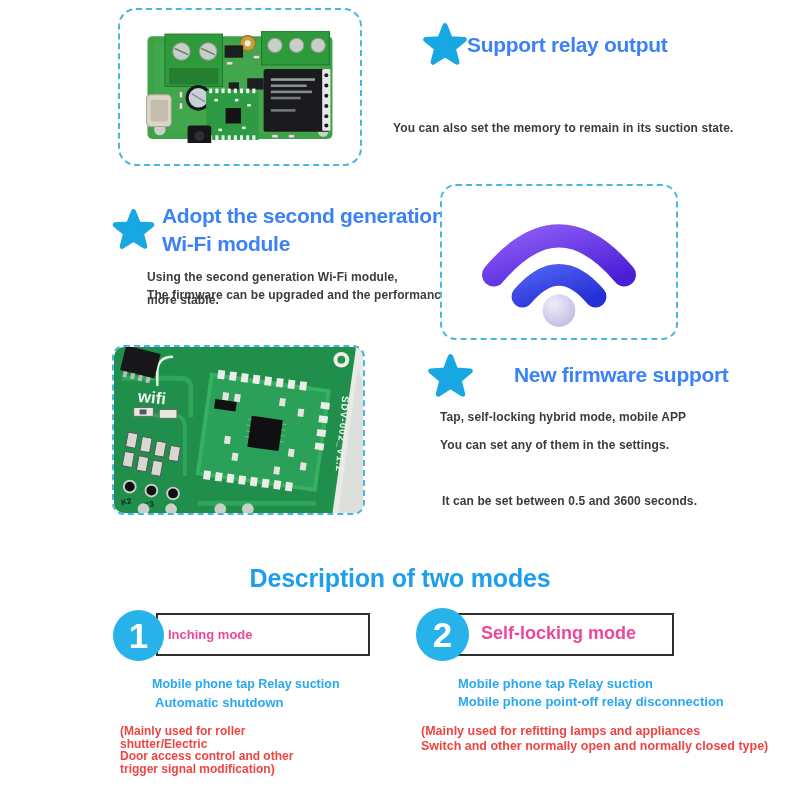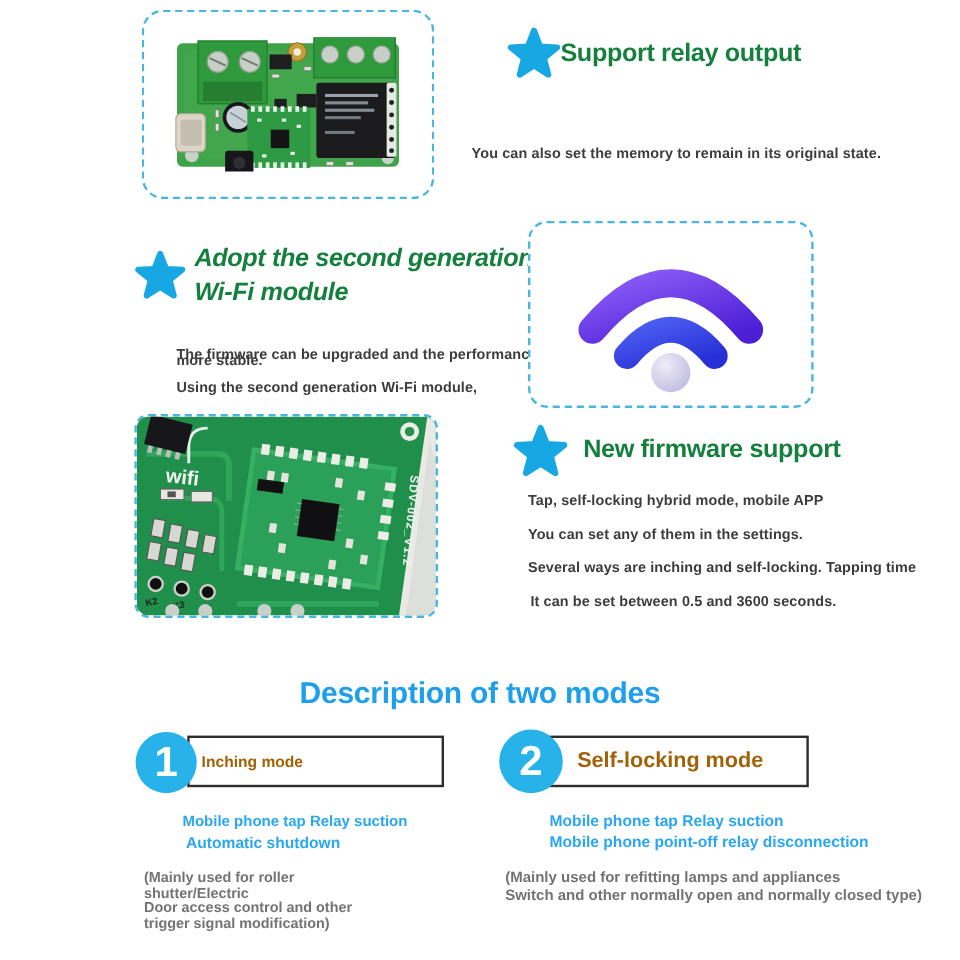--- a/index.html
+++ b/index.html
@@ -4,32 +4,32 @@
 <style>
   html,body{margin:0;padding:0;background:#ffffff;}
   .canvas{
     position:relative;width:800px;height:800px;background:#ffffff;overflow:hidden;
     font-family:"Liberation Sans", sans-serif;font-weight:700;color:#3c3c3c;
   }
   .photo-box{
     position:absolute;border:2px dashed #49b6e0;background:#ffffff;
     display:flex;align-items:center;justify-content:center;box-sizing:border-box;
   }
-  .h-cyan{position:absolute;color:#15803d;font-weight:700;letter-spacing:-0.3px;line-height:27px;}
+  .h-cyan{position:absolute;color:#3b82f6;font-weight:700;letter-spacing:-0.3px;line-height:27px;}
   .body-line{position:absolute;color:#3c3c3c;font-size:12px;font-weight:700;letter-spacing:0.1px;}
   .desc-title{position:absolute;left:0;right:0;text-align:center;color:#1e9fed;font-size:25px;font-weight:700;letter-spacing:-0.2px;}
   .mode-circle{
     position:absolute;width:51px;height:51px;border-radius:50%;background:#27b2e9;
     color:#ffffff;display:flex;align-items:center;justify-content:center;
     font-size:35px;font-weight:700;z-index:3;
   }
   .mode-rect{position:absolute;border:2px solid #2e2e2e;background:#ffffff;box-sizing:border-box;z-index:2;}
-  .mode-label{position:absolute;color:#a16207;font-weight:700;z-index:4;}
+  .mode-label{position:absolute;color:#ec4899;font-weight:700;z-index:4;}
   .cyan-point{position:absolute;color:#2aa7ef;font-weight:700;padding-left:32px;}
-  .note{position:absolute;color:#737373;font-weight:700;}
+  .note{position:absolute;color:#ef4444;font-weight:700;}
   .star-wrap{position:absolute;}
 </style>
 </head>
 <body>
 
 <div class="canvas">
 
   <div class="photo-box" style="left:118px;top:8px;width:244px;height:158px;border-radius:18px;">
     <svg width="188" height="112" viewBox="0 0 364 218">
       <rect x="2" y="10" width="360" height="200" rx="9" fill="#3ea348"></rect>
@@ -118,32 +118,32 @@
       </g>
     </svg>
   </div>
 
   <div class="star-wrap" style="left:421px;top:21px;">
     <svg width="48" height="46" viewBox="0 0 100 100">
       <polygon points="50,10 61.2,38.6 91.8,40.4 68.1,59.9 75.9,89.6 50,73 24.1,89.6 31.9,59.9 8.2,40.4 38.8,38.6" fill="#17a7e3" stroke="#17a7e3" stroke-width="11" stroke-linejoin="round"></polygon>
     </svg>
   </div>
   <div class="h-cyan" style="left:467px;top:31px;font-size:21px;">Support relay output</div>
-  <div class="body-line" style="left:393px;top:121px;">You can also set the memory to remain in its original state.</div>
+  <div class="body-line" style="left:393px;top:121px;">You can also set the memory to remain in its suction state.</div>
 
   <div class="star-wrap" style="left:111px;top:207px;">
     <svg width="45" height="44" viewBox="0 0 100 100">
       <polygon points="50,10 61.2,38.6 91.8,40.4 68.1,59.9 75.9,89.6 50,73 24.1,89.6 31.9,59.9 8.2,40.4 38.8,38.6" fill="#17a7e3" stroke="#17a7e3" stroke-width="11" stroke-linejoin="round"></polygon>
     </svg>
   </div>
-  <div class="h-cyan" style="left:162px;top:202px;font-size:21px;line-height:28px;font-style:italic;">
+  <div class="h-cyan" style="left:162px;top:202px;font-size:21px;line-height:28px;">
     <div>Adopt the second generation</div>
     <div>Wi-Fi module</div>
   </div>
-  <div class="body-line" style="left:147px;top:270px;margin-top:46px;">Using the second generation Wi-Fi module,</div>
+  <div class="body-line" style="left:147px;top:270px;">Using the second generation Wi-Fi module,</div>
   <div class="body-line" style="left:147px;top:288px;">The firmware can be upgraded and the performance is</div>
   <div class="body-line" style="left:147px;top:293px;">more stable.</div>
 
   <div class="photo-box" style="left:440px;top:184px;width:238px;height:156px;border-radius:16px;">
     <svg width="176" height="136" viewBox="0 0 220 175">
       <defs>
         <linearGradient id="gpurple" x1="0" y1="0" x2="1" y2="1">
           <stop offset="0" stop-color="#8b5cf6"></stop>
             <stop offset="1" stop-color="#4c1ed6"></stop>
         </linearGradient>
@@ -267,24 +267,23 @@
 
       <text transform="translate(232 50) rotate(95)" font-size="10" font-weight="bold" fill="#eff4ef" letter-spacing="1" font-family="Liberation Sans, sans-serif">SDV-002_V1.2</text>
     </svg>
   </div>
 
   <div class="star-wrap" style="left:426px;top:352px;">
     <svg width="49" height="47" viewBox="0 0 100 100">
       <polygon points="50,10 61.2,38.6 91.8,40.4 68.1,59.9 75.9,89.6 50,73 24.1,89.6 31.9,59.9 8.2,40.4 38.8,38.6" fill="#17a7e3" stroke="#17a7e3" stroke-width="11" stroke-linejoin="round"></polygon>
     </svg>
   </div>
-  <div class="h-cyan" style="left:486px;top:361px;font-size:21px;">New firmware support</div>
+  <div class="h-cyan" style="left:514px;top:361px;font-size:21px;">New firmware support</div>
   <div class="body-line" style="left:440px;top:438px;">You can set any of them in the settings.</div>
   <div class="body-line" style="left:440px;top:410px;">Tap, self-locking hybrid mode, mobile APP</div>
-  <div class="body-line" style="left:440px;top:466px;">Several ways are inching and self-locking. Tapping time</div>
   <div class="body-line" style="left:442px;top:494px;">It can be set between 0.5 and 3600 seconds.</div>
 
   <div class="desc-title" style="top:564px;">Description of two modes</div>
 
   <div class="mode-rect" style="left:156px;top:613px;width:214px;height:43px;"></div>
   <div class="mode-circle" style="left:113px;top:610px;">1</div>
   <div class="mode-label" style="left:168px;top:627px;font-size:13px;">Inching mode</div>
   <div class="cyan-point" style="left:120px;top:677px;font-size:12.5px;">Mobile phone tap Relay suction</div>
   <div class="cyan-point" style="left:123px;top:695px;font-size:13px;">Automatic shutdown</div>
   <div class="note" style="left:120px;top:725px;font-size:12px;line-height:12.6px;">

